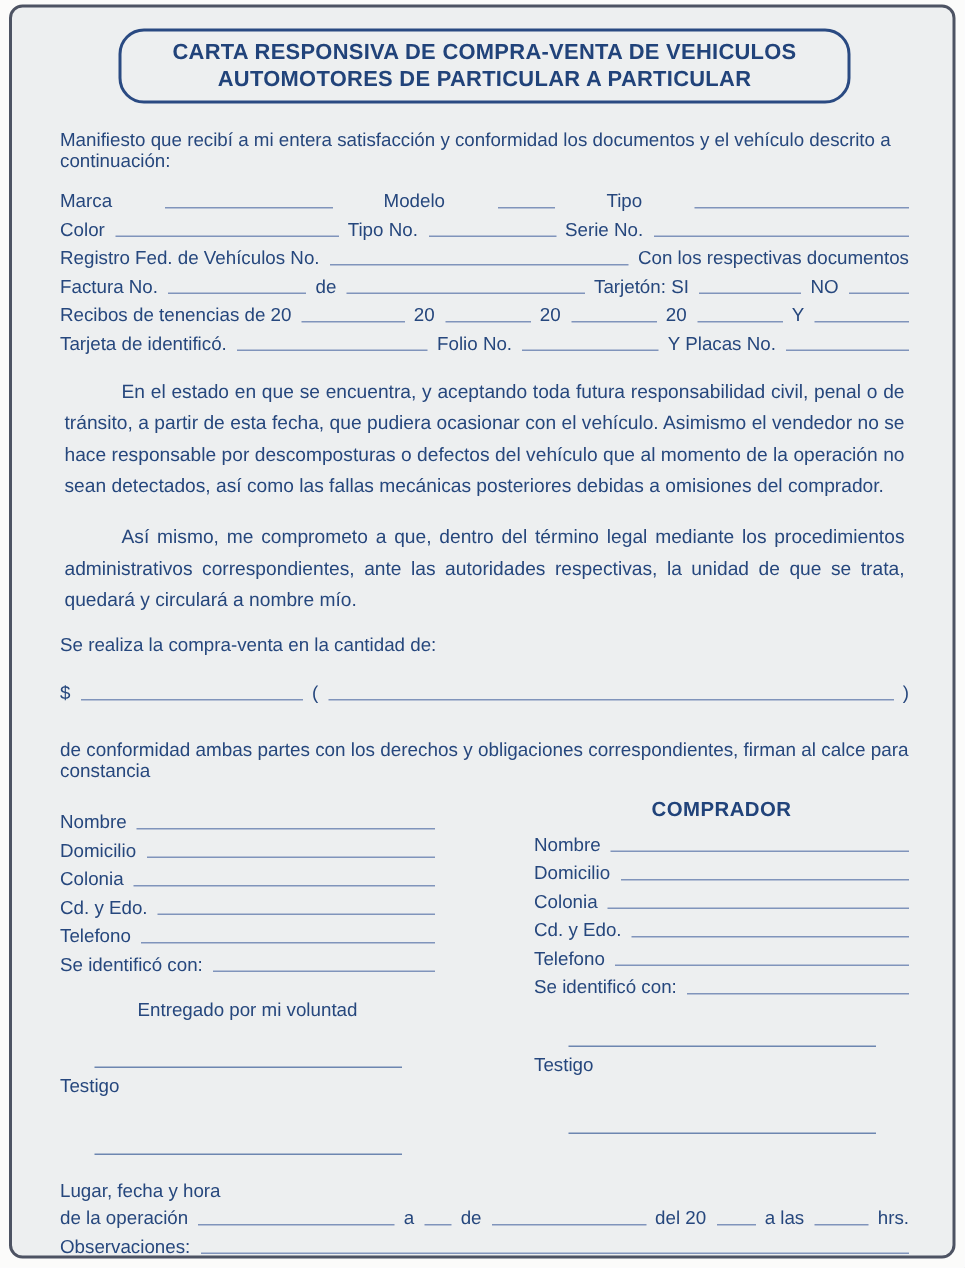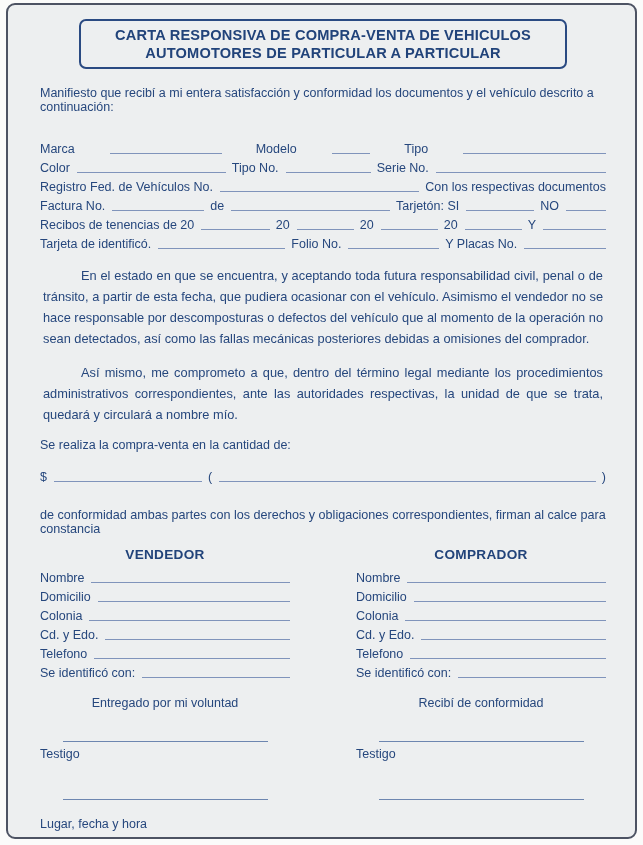--- a/index.html
+++ b/index.html
@@ -1,27 +1,27 @@
 <!DOCTYPE html>
 <html><head>
 <meta charset="utf-8">
 <style>
   html,body{margin:0;padding:0;background:#ffffff;}
   .page{position:relative;width:643px;height:845px;background:#fbfbfa;box-sizing:border-box;
         padding:3px 6px 6px 6px;font-family:"Liberation Sans",sans-serif;}
   .sheet{box-sizing:border-box;width:100%;height:100%;border:2px solid #4d5363;border-radius:9px;
          background:#edeff0;padding:10px 29px 8px 32px;color:#26477d;font-size:12.5px;overflow:hidden;}
 
-  .title-box{width:452px;margin:4px auto 0;border:2px solid #2a4a82;border-radius:7px;text-align:center;
+  .title-box{width:452px;margin:4px auto 0;border:2px solid #2a4a82;border-radius:17px;text-align:center;
              padding:5px 16px;font-size:14.6px;font-weight:bold;line-height:18px;letter-spacing:.2px;color:#21437a;}
 
   .intro{margin:17px 0 0;}
 
   .frow{display:flex;align-items:flex-end;height:19px;white-space:nowrap;line-height:16px;}
-  .frow.first{margin-top:24px;gap:28px;}
+  .frow.first{margin-top:9px;gap:28px;}
   .lbl{flex:none;}
   .ln{flex:1;border-bottom:1px solid #8094bb;margin:0 6px 3px 7px;height:1px;}
   .ln.end{margin-right:0;}
 
   .para{margin:13px 3px 0;text-align:justify;text-indent:38px;line-height:21px;font-size:12.8px;}
   .sale-intro{margin:13px 0 0;}
   .amount-row{margin-top:14px;}
   .confirm{margin:23px 0 0;font-size:12.6px;}
 
   .parties{display:grid;grid-template-columns:1fr 1fr;column-gap:66px;margin-top:11px;}
@@ -117,21 +117,20 @@
       <span class="lbl">(</span>
       <span class="ln" style="flex:1"></span>
       <span class="lbl">)</span>
     </div>
 
     <p class="confirm">de conformidad ambas partes con los derechos y obligaciones correspondientes, firman al calce para constancia</p>
 
     <div class="parties">
 
       <div>
-        <div class="party-heading">VENDEDOR</div>
         <div class="party-fields">
           <div class="prow">
             <span class="lbl">Nombre</span>
             <span class="ln"></span>
           </div>
           <div class="prow">
             <span class="lbl">Domicilio</span>
             <span class="ln"></span>
           </div>
           <div class="prow">
@@ -178,21 +177,20 @@
           </div>
           <div class="prow">
             <span class="lbl">Telefono</span>
             <span class="ln"></span>
           </div>
           <div class="prow">
             <span class="lbl">Se identificó con:</span>
             <span class="ln"></span>
           </div>
         </div>
-        <div class="caption">Recibí de conformidad</div>
         <div class="sigline"></div>
         <div class="witness">Testigo</div>
         <div class="sigline second"></div>
       </div>
 
     </div>
 
     <div class="footer">
       <div>Lugar, fecha y hora</div>
       <div class="frow">

